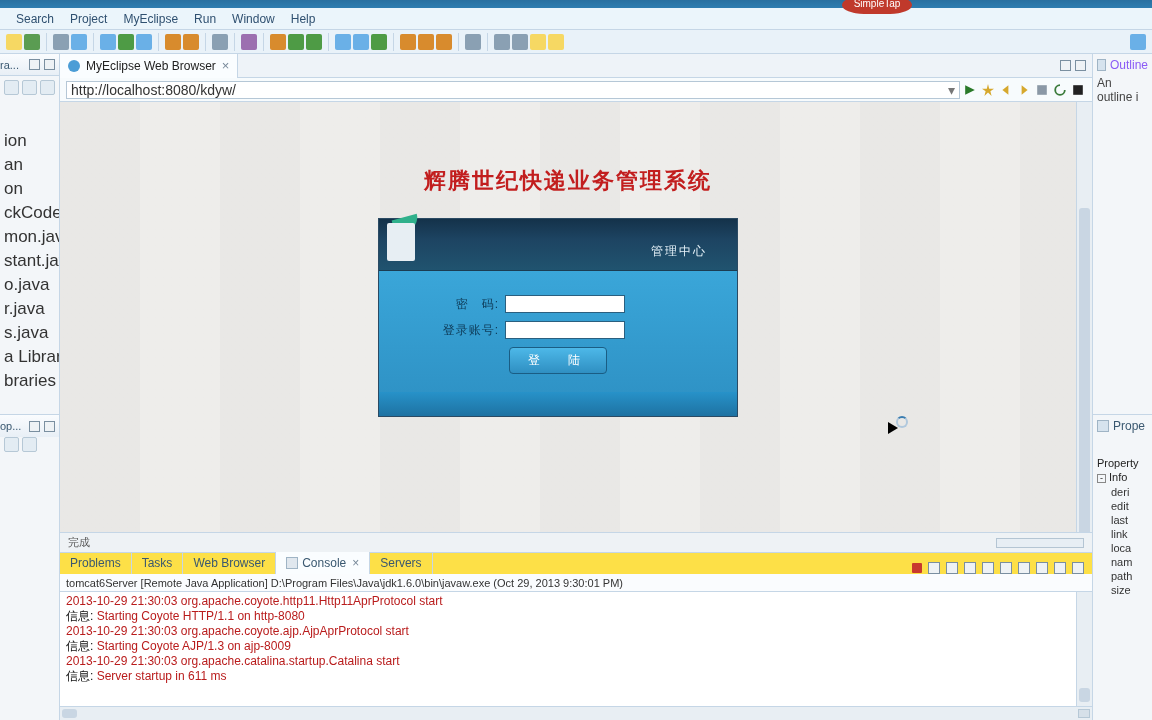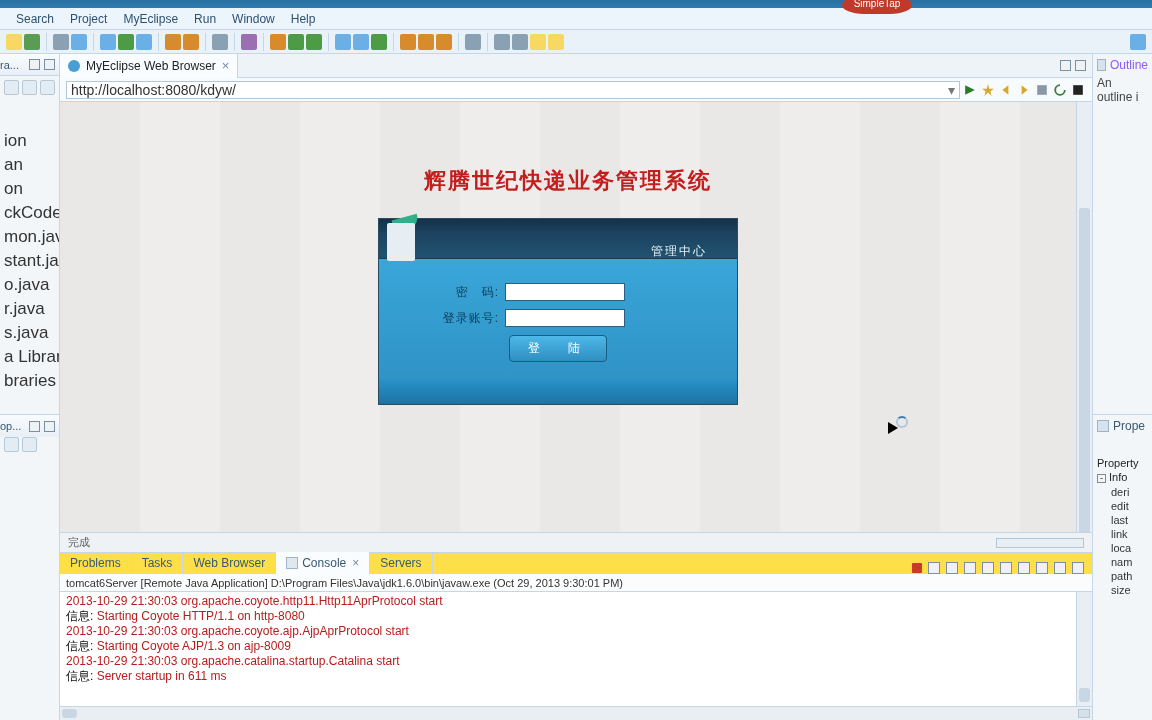--- a/index.html
+++ b/index.html
@@ -59,21 +59,21 @@
 .viewport .bg{position:absolute;inset:0;background:
   repeating-linear-gradient(90deg,rgba(210,208,200,.25) 0 80px,rgba(230,228,220,.25) 80px 160px),
   #f1f0ed; filter:saturate(.6);}
 .viewport .cursor{position:absolute;left:828px;top:320px;width:14px;height:14px;}
 .viewport .cursor:before{content:"";border:6px solid transparent;border-left:10px solid #000;display:block;}
 .viewport .spinner{position:absolute;left:836px;top:314px;width:12px;height:12px;border:2px solid #b0c8dd;border-top-color:#3b7db0;border-radius:50%;}
 
 .pagetitle{position:absolute;left:0;right:16px;top:64px;text-align:center;font-family:"SimSun",serif;font-size:22px;font-weight:bold;color:#c21e1e;letter-spacing:2px;}
 
 .loginbox{position:absolute;left:318px;top:116px;width:360px;border:1px solid #2b4a63;}
-.login-hdr{height:40px;background:linear-gradient(#14324a,#1d4462 40%,#20536f);position:relative;border-bottom:1px solid #1b3c52;}
+.login-hdr{height:52px;background:linear-gradient(#14324a,#1d4462 40%,#20536f);position:relative;border-bottom:1px solid #1b3c52;}
 .login-hdr .paper{position:absolute;left:8px;top:4px;width:28px;height:38px;background:#e7eef3;border-radius:2px;}
 .login-hdr .swoosh{position:absolute;left:14px;top:-2px;width:26px;height:14px;background:#2fb08b;border-radius:0 0 14px 0;transform:rotate(-15deg);}
 .login-hdr .mc{position:absolute;right:30px;top:24px;color:#e6f2f9;font-size:12px;letter-spacing:2px;}
 .login-body{background:linear-gradient(#3aa6d9,#2f93c6);padding:24px 60px 18px;}
 .frow{display:flex;align-items:center;margin-bottom:8px;gap:6px;}
 .frow label{width:60px;color:#0e3b58;font-size:12px;text-align:right;letter-spacing:1px;}
 .frow input[type=text],.frow input[type=password]{height:18px;width:120px;border:1px solid #2a5f7f;background:#fff;font-size:11px;padding:0 3px;}
 .frow .code{font-family:monospace;color:#2c5a79;font-size:12px;margin-left:4px;}
 .submit-row{text-align:center;margin-top:6px;}
 .submit-btn{display:inline-block;padding:4px 18px;background:linear-gradient(#4db8e8,#2f8fc2);border:1px solid #1a5d84;border-radius:4px;color:#fff;letter-spacing:8px;font-size:12px;cursor:pointer;}

